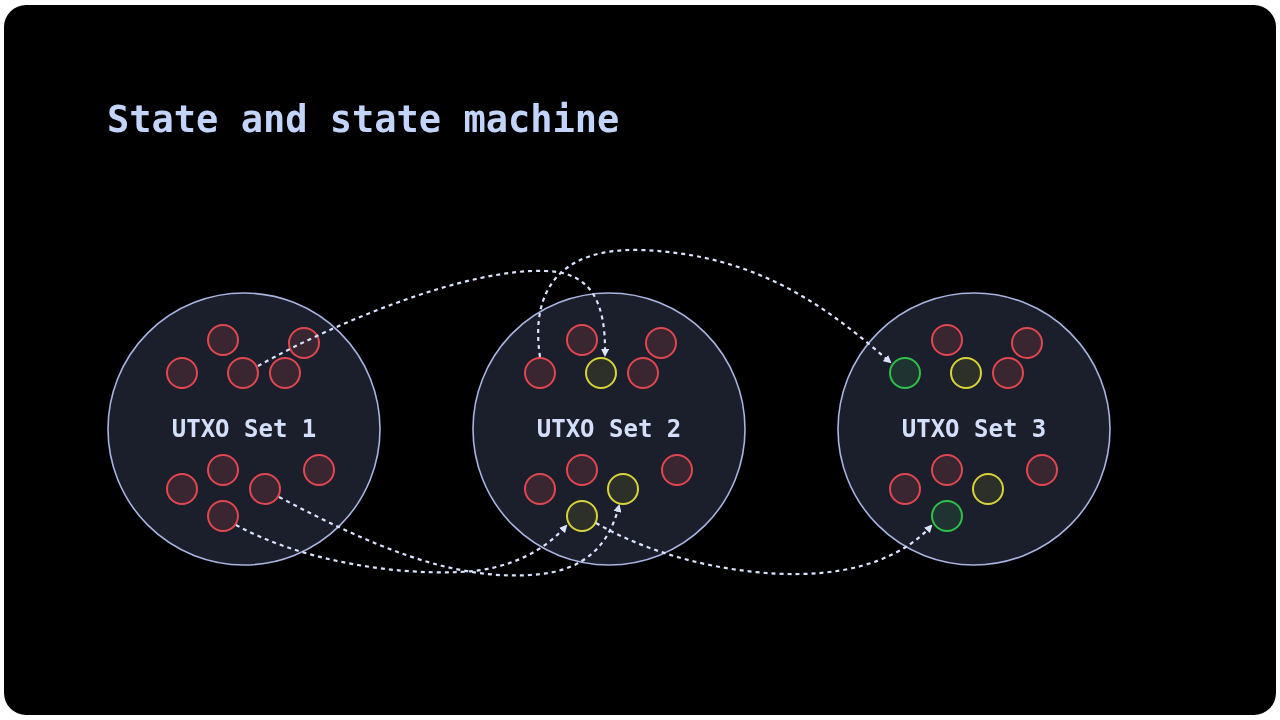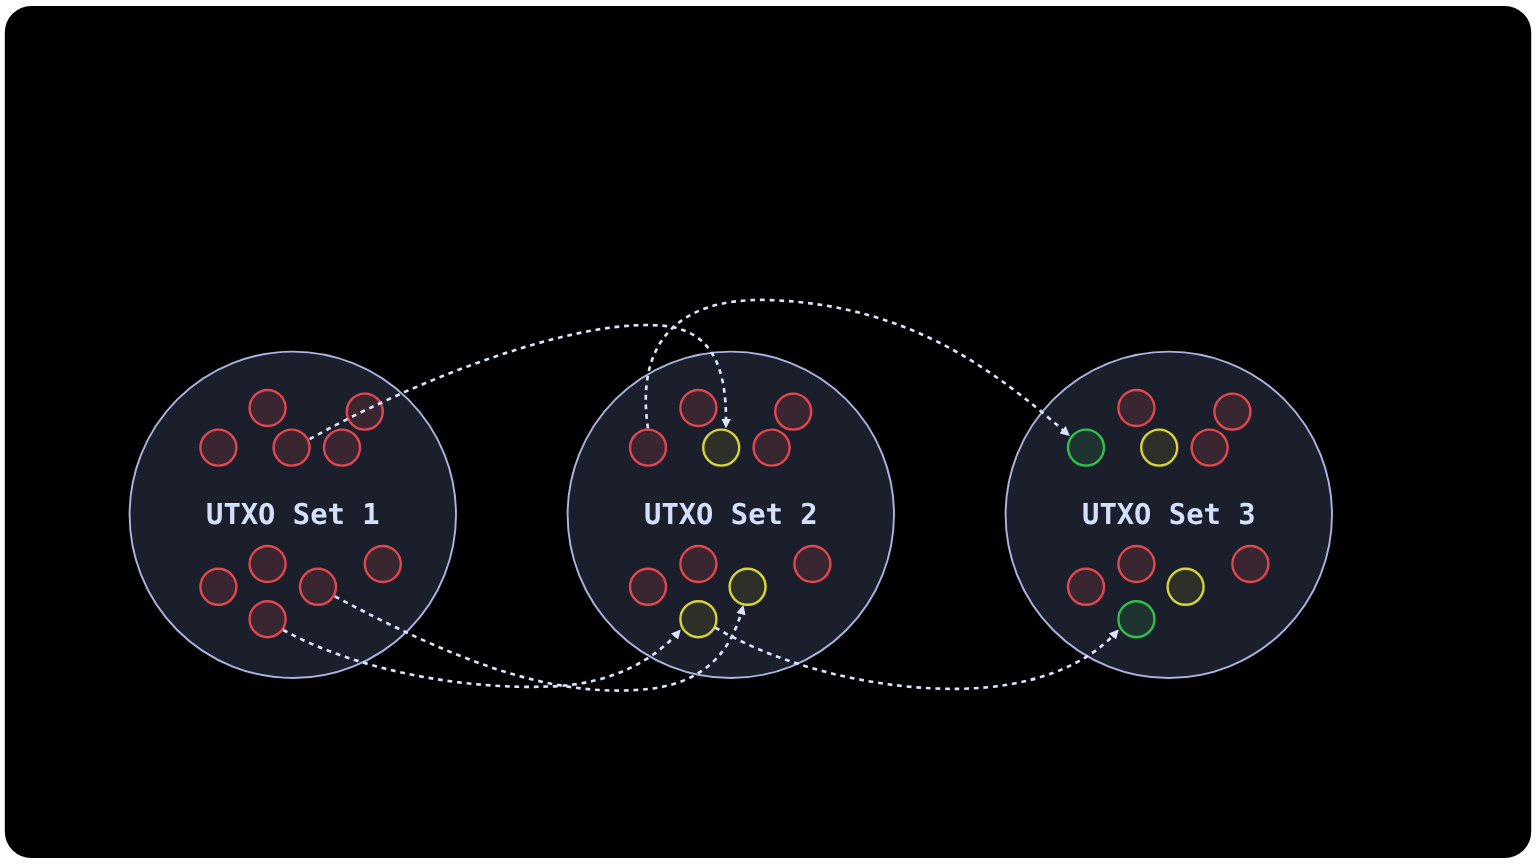--- a/index.html
+++ b/index.html
@@ -13,20 +13,21 @@
     font-family: "DejaVu Sans Mono", monospace; font-weight: bold;
     font-size: 37px; color: #c3d4fb; letter-spacing: 0px; white-space: nowrap;
   }
   svg.diagram { position: absolute; left: -4px; top: -5px; width: 1280px; height: 720px; }
   .set-label { font-family: "DejaVu Sans Mono", monospace; font-weight: bold; font-size: 24px; fill: #d4e0fb; }
 </style>
 </head>
 <body>
 
 <div class="slide">
+  <div class="title">State and state machine</div>
 
   <svg class="diagram" viewBox="0 0 1280 720">
     <defs>
       <marker id="arrowhead" markerWidth="8" markerHeight="8" refX="6" refY="4" orient="auto" markerUnits="userSpaceOnUse">
         <path d="M0,0 L8,4 L0,8 Z" fill="#dbe4ff"></path>
       </marker>
     </defs>
 
     <g>
       <circle cx="244" cy="429" r="136" fill="#1b1f2b" stroke="#a9b4e0" stroke-width="1.6"></circle>

